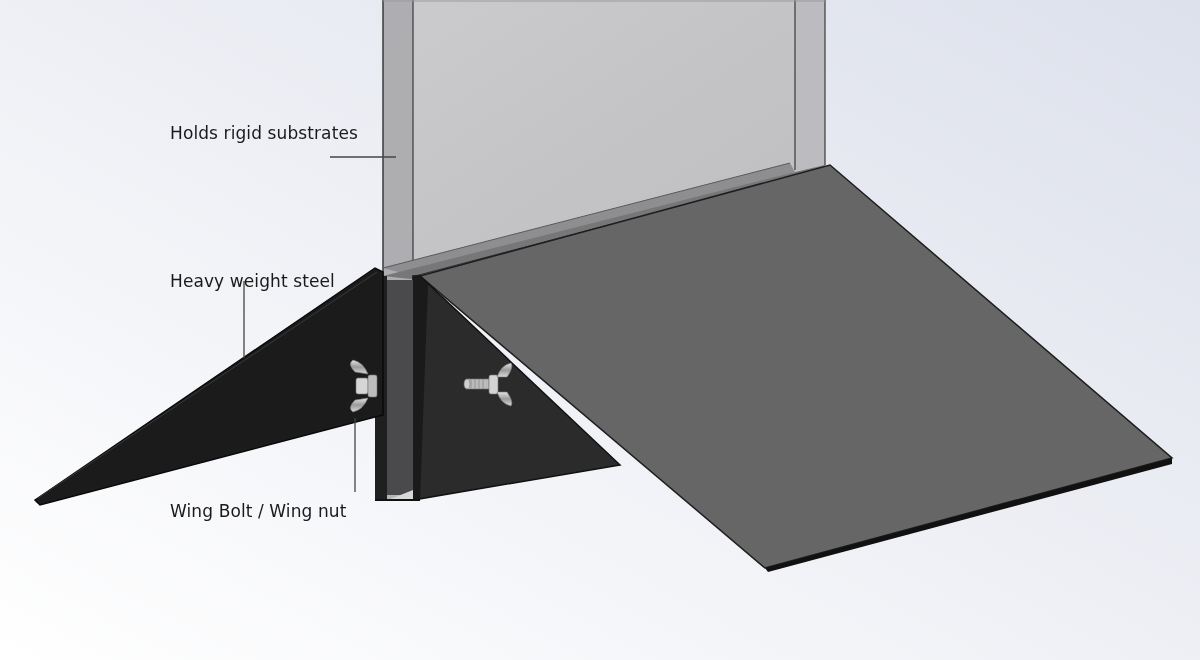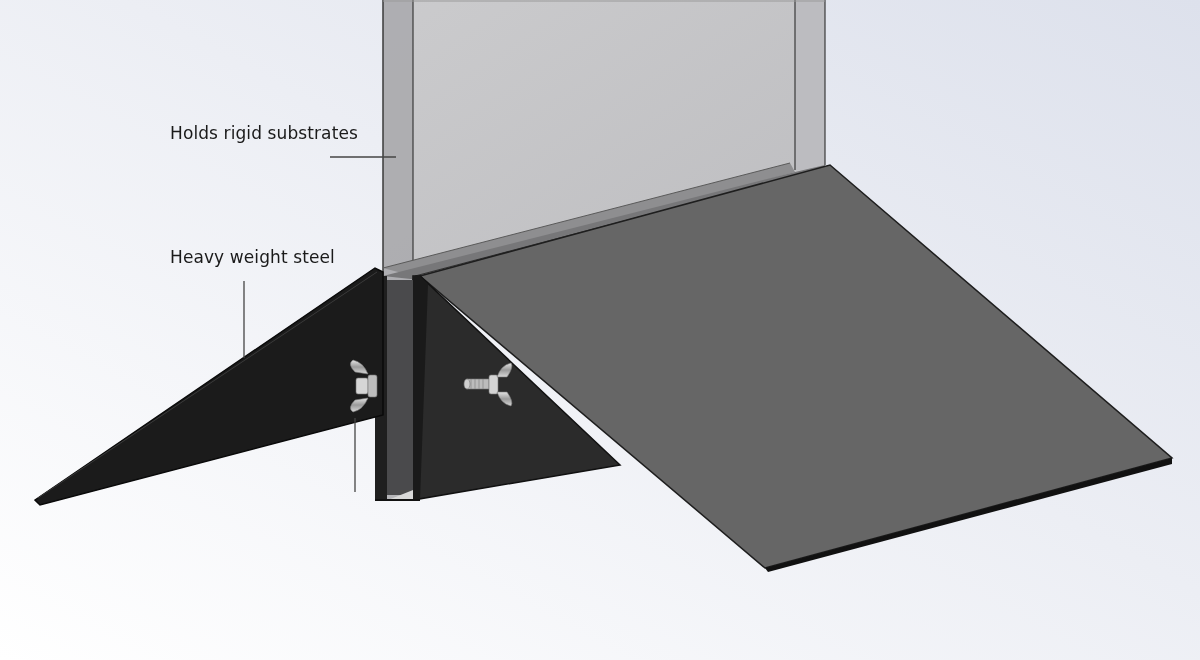--- a/index.html
+++ b/index.html
@@ -12,21 +12,21 @@
     .label {
       position: absolute;
       font-family: "DejaVu Sans", sans-serif;
       font-size: 17px;
       color: #1a1a1a;
       line-height: 26px;
       white-space: nowrap;
       letter-spacing: 0.1px;
     }
     #lbl-substrates { left: 170px; top: 120px; }
-    #lbl-steel { left: 170px; top: 244px; }
+    #lbl-steel { left: 170px; top: 268px; }
     #lbl-bolt { left: 170px; top: 498px; }
     .line1, .line2 { display: block; }
   </style>
 </head>
 <body>
 
 <div class="stage">
   <svg class="scene" width="1200" height="660" viewBox="0 0 1200 660">
     <defs>
       <linearGradient id="bg" x1="1" y1="0" x2="0" y2="1">
@@ -118,13 +118,16 @@
   </svg>
 
   <div class="label" id="lbl-substrates">
     <span class="line1">Holds rigid substrates</span>
   </div>
 
   <div class="label" id="lbl-steel">
     <span class="line1">Heavy weight steel</span>
   </div>
 
+  <div class="label" id="lbl-bolt">
+    <span class="line1">Wing Bolt / Wing nut</span>
+  </div>
 </div>
 
 </body></html>

